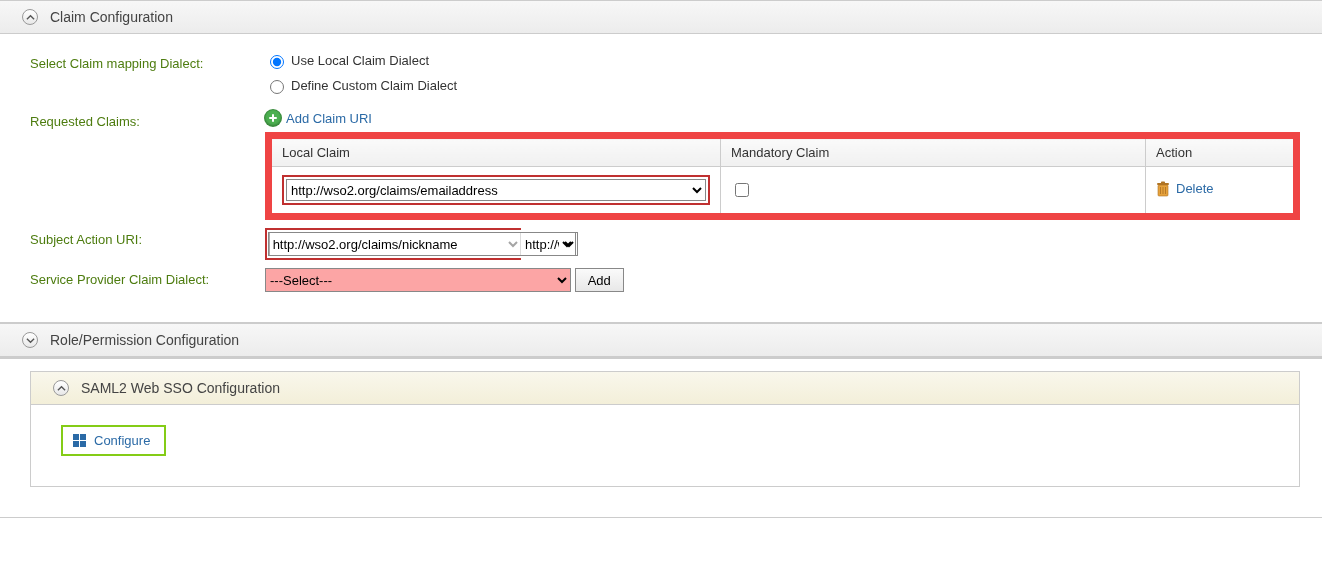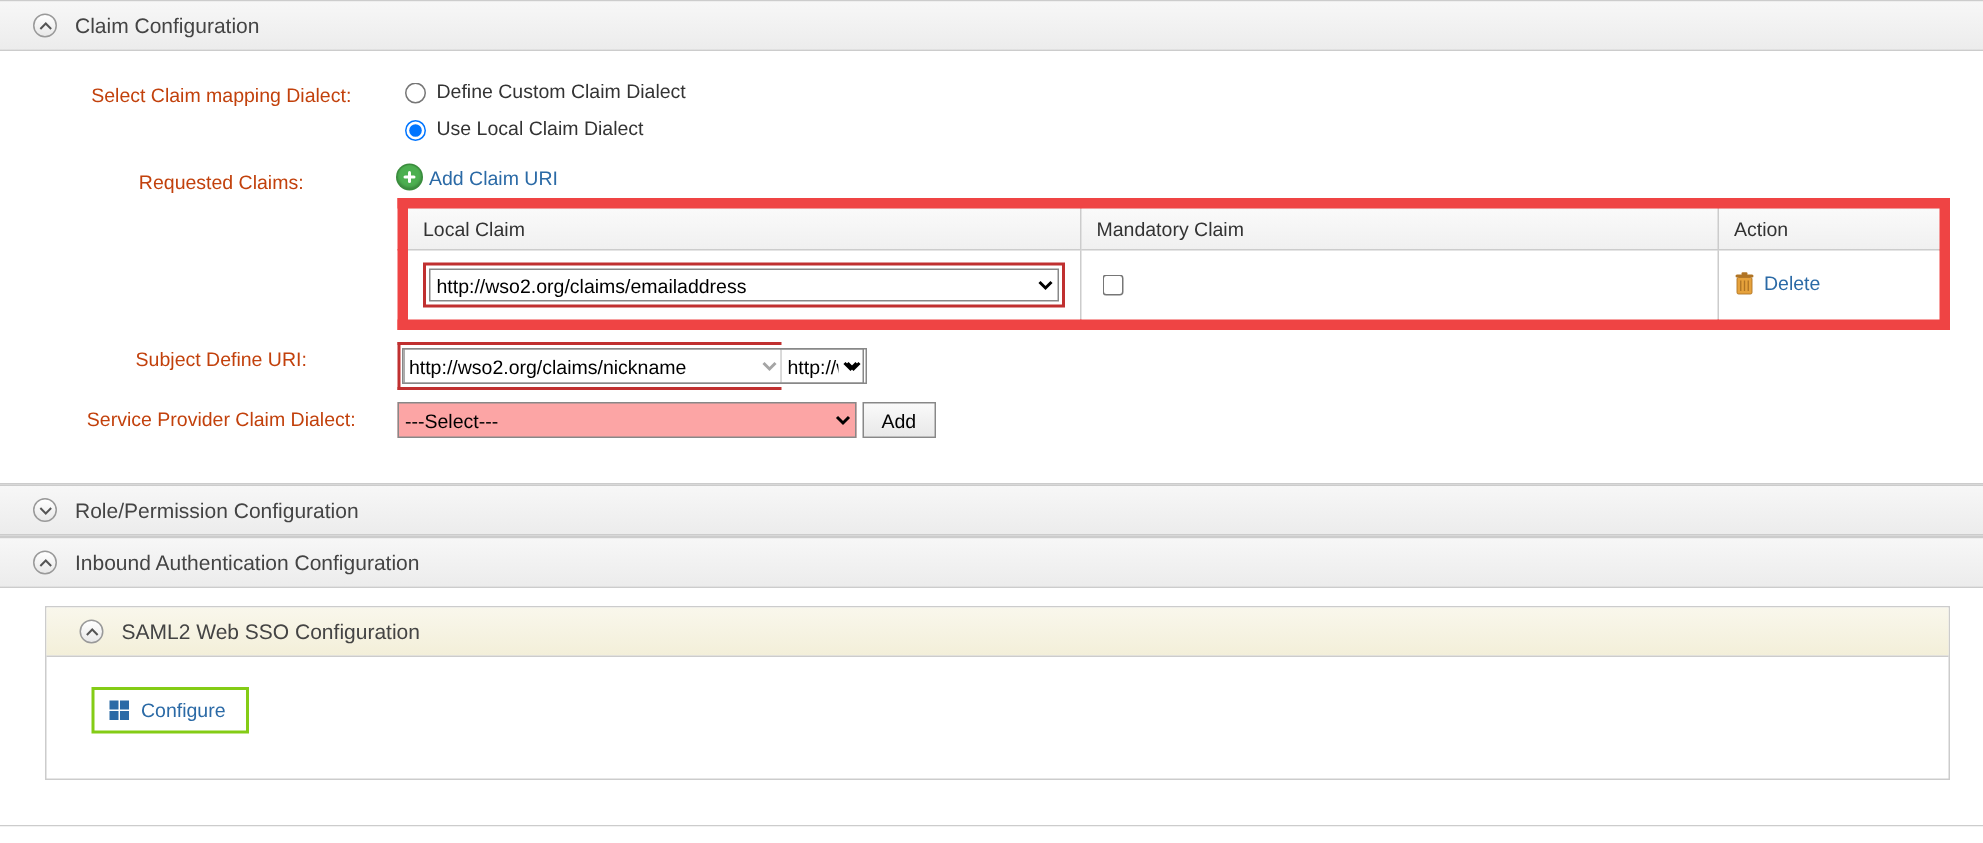--- a/index.html
+++ b/index.html
@@ -48,24 +48,23 @@
   }
   .section-body.nested { padding: 20px 30px 30px 30px; }
   .form-row {
     display: flex;
     align-items: flex-start;
     margin-bottom: 8px;
   }
   .form-label {
     width: 235px;
     flex-shrink: 0;
-    color: #c2410c;
+    color: #4d7c0f;
     padding-top: 4px;
     font-size: 13px;
-    text-align: center;
   }
   .form-ctrl { flex: 1; }
   .radio-row { display:flex; align-items:center; gap:4px; margin-bottom:8px; color:#333;}
   .radio-row input[type=radio]{ width:14px;height:14px;}
   .add-link {
     display:inline-flex; align-items:center; gap:5px;
     color:#2b6aa6; cursor:pointer; text-decoration:none;
     margin-bottom:6px;
   }
   .plus-icon{
@@ -149,26 +148,26 @@
         </svg>
     </span>
     <span>Claim Configuration</span>
   </div>
   <div class="section-body">
 
     <div class="form-row">
       <div class="form-label">Select Claim mapping Dialect:</div>
       <div class="form-ctrl">
         <label class="radio-row">
+          <input type="radio" name="dialect" checked="" style="">
+          <span>Use Local Claim Dialect</span>
+        </label>
+        <label class="radio-row">
           <input type="radio" name="dialect" style="">
           <span>Define Custom Claim Dialect</span>
-        </label>
-        <label class="radio-row">
-          <input type="radio" name="dialect" checked="" style="">
-          <span>Use Local Claim Dialect</span>
         </label>
       </div>
     </div>
 
     <div class="form-row">
       <div class="form-label">Requested Claims:</div>
       <div class="form-ctrl">
         <a class="add-link">
           <span class="plus-icon"></span>
           <span>Add Claim URI</span>
@@ -208,21 +207,21 @@
                   <span>Delete</span>
                 </span>
               </td>
             </tr>
           </tbody>
         </table>
       </div>
     </div>
 
     <div class="form-row subject-row">
-      <div class="form-label">Subject Define URI:</div>
+      <div class="form-label">Subject Action URI:</div>
       <div class="form-ctrl">
         <span class="subject-select-wrap">
           <span class="highlight-box" style="border-right:none;padding-right:0">
             <select class="select-med" style="width:252px;border-right:none" disabled=""></select>
           </span><select class="select-med" style="width:56px;margin-left:-1px">
             <option>http://wso2.org/claims/nickname</option>
           </select>
         </span>
         
         <select class="select-med" style="position:relative;margin-left:-312px;width:310px;background:transparent">
@@ -249,28 +248,20 @@
     <span class="toggle-icon">
       <svg viewBox="0 0 10 10">
           <path d="M1 3 L5 7 L9 3" fill="none" stroke="#555" stroke-width="1.5"></path>
         </svg>
     </span>
     <span>Role/Permission Configuration</span>
   </div>
 </div>
 
 <div class="section">
-  <div class="section-header">
-    <span class="toggle-icon">
-      <svg viewBox="0 0 10 10">
-          <path d="M1 7 L5 3 L9 7" fill="none" stroke="#555" stroke-width="1.5"></path>
-        </svg>
-    </span>
-    <span>Inbound Authentication Configuration</span>
-  </div>
   <div class="section-body" style="padding:12px 22px 30px 30px">
 
     <div class="section" style="border-left:1px solid #ccc;border-right:1px solid #ccc;">
       <div class="section-header nested">
         <span class="toggle-icon">
           <svg viewBox="0 0 10 10">
               <path d="M1 7 L5 3 L9 7" fill="none" stroke="#555" stroke-width="1.5"></path>
             </svg>
         </span>
         <span>SAML2 Web SSO Configuration</span>

